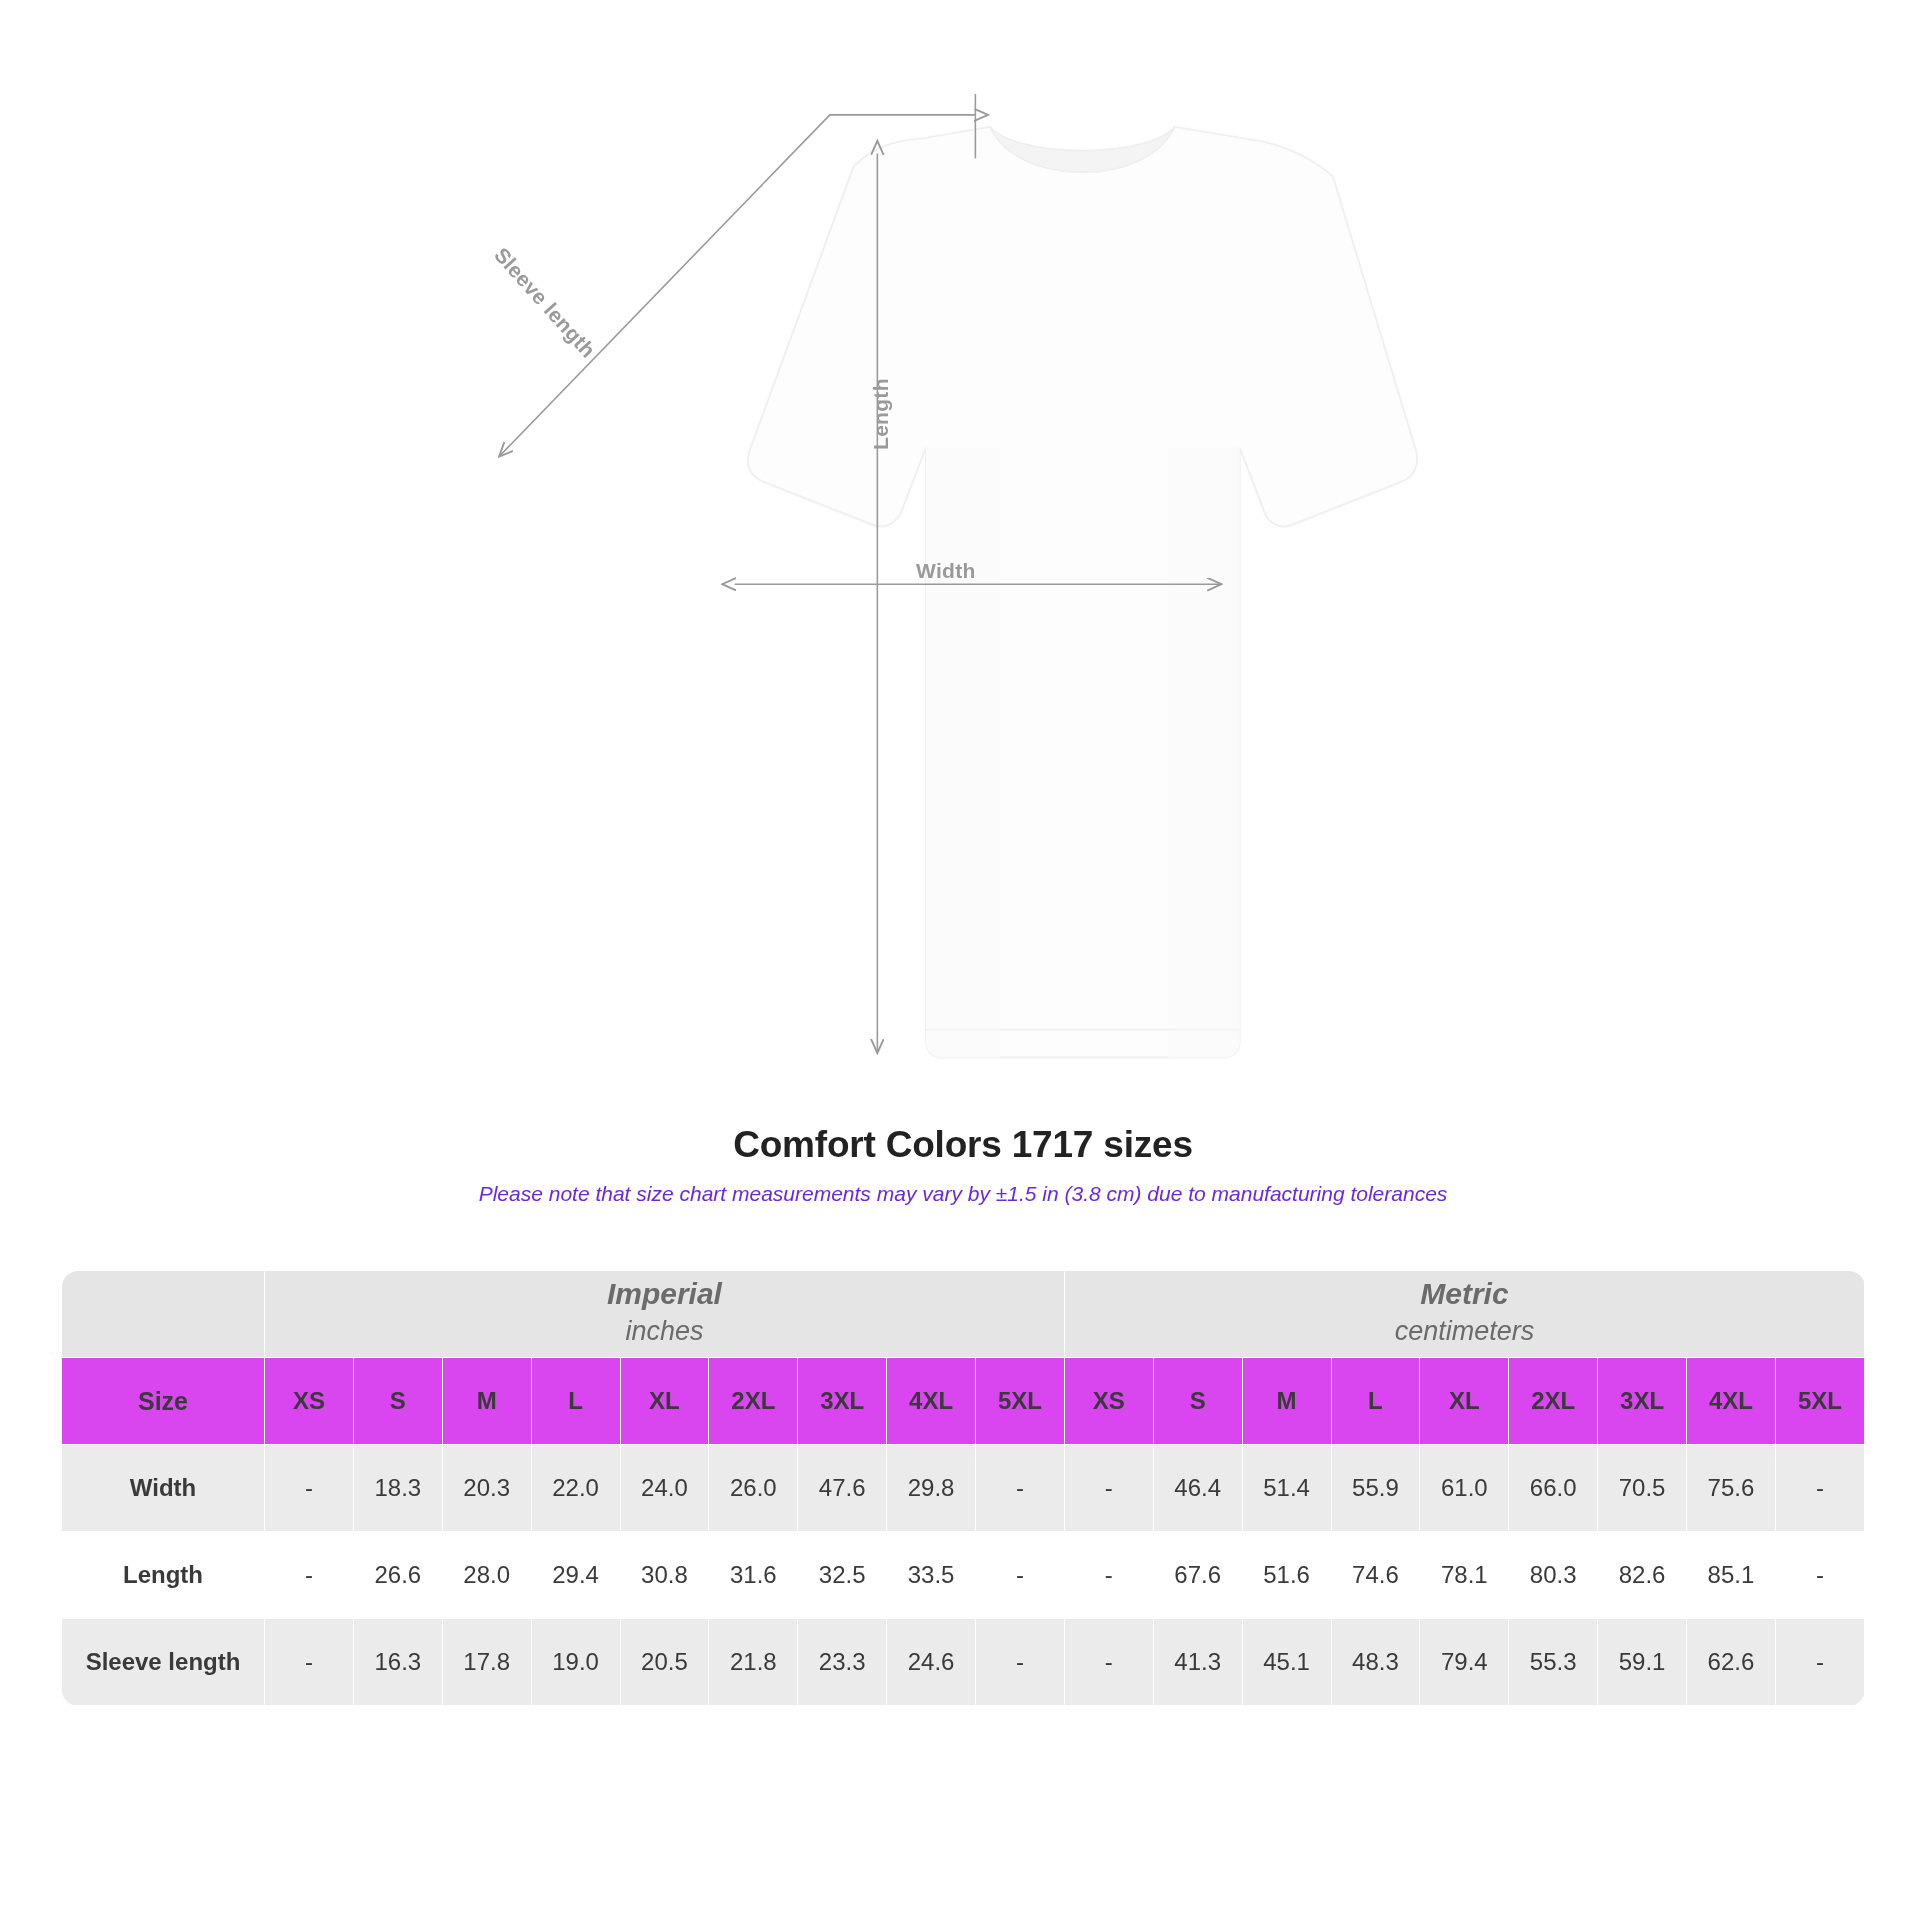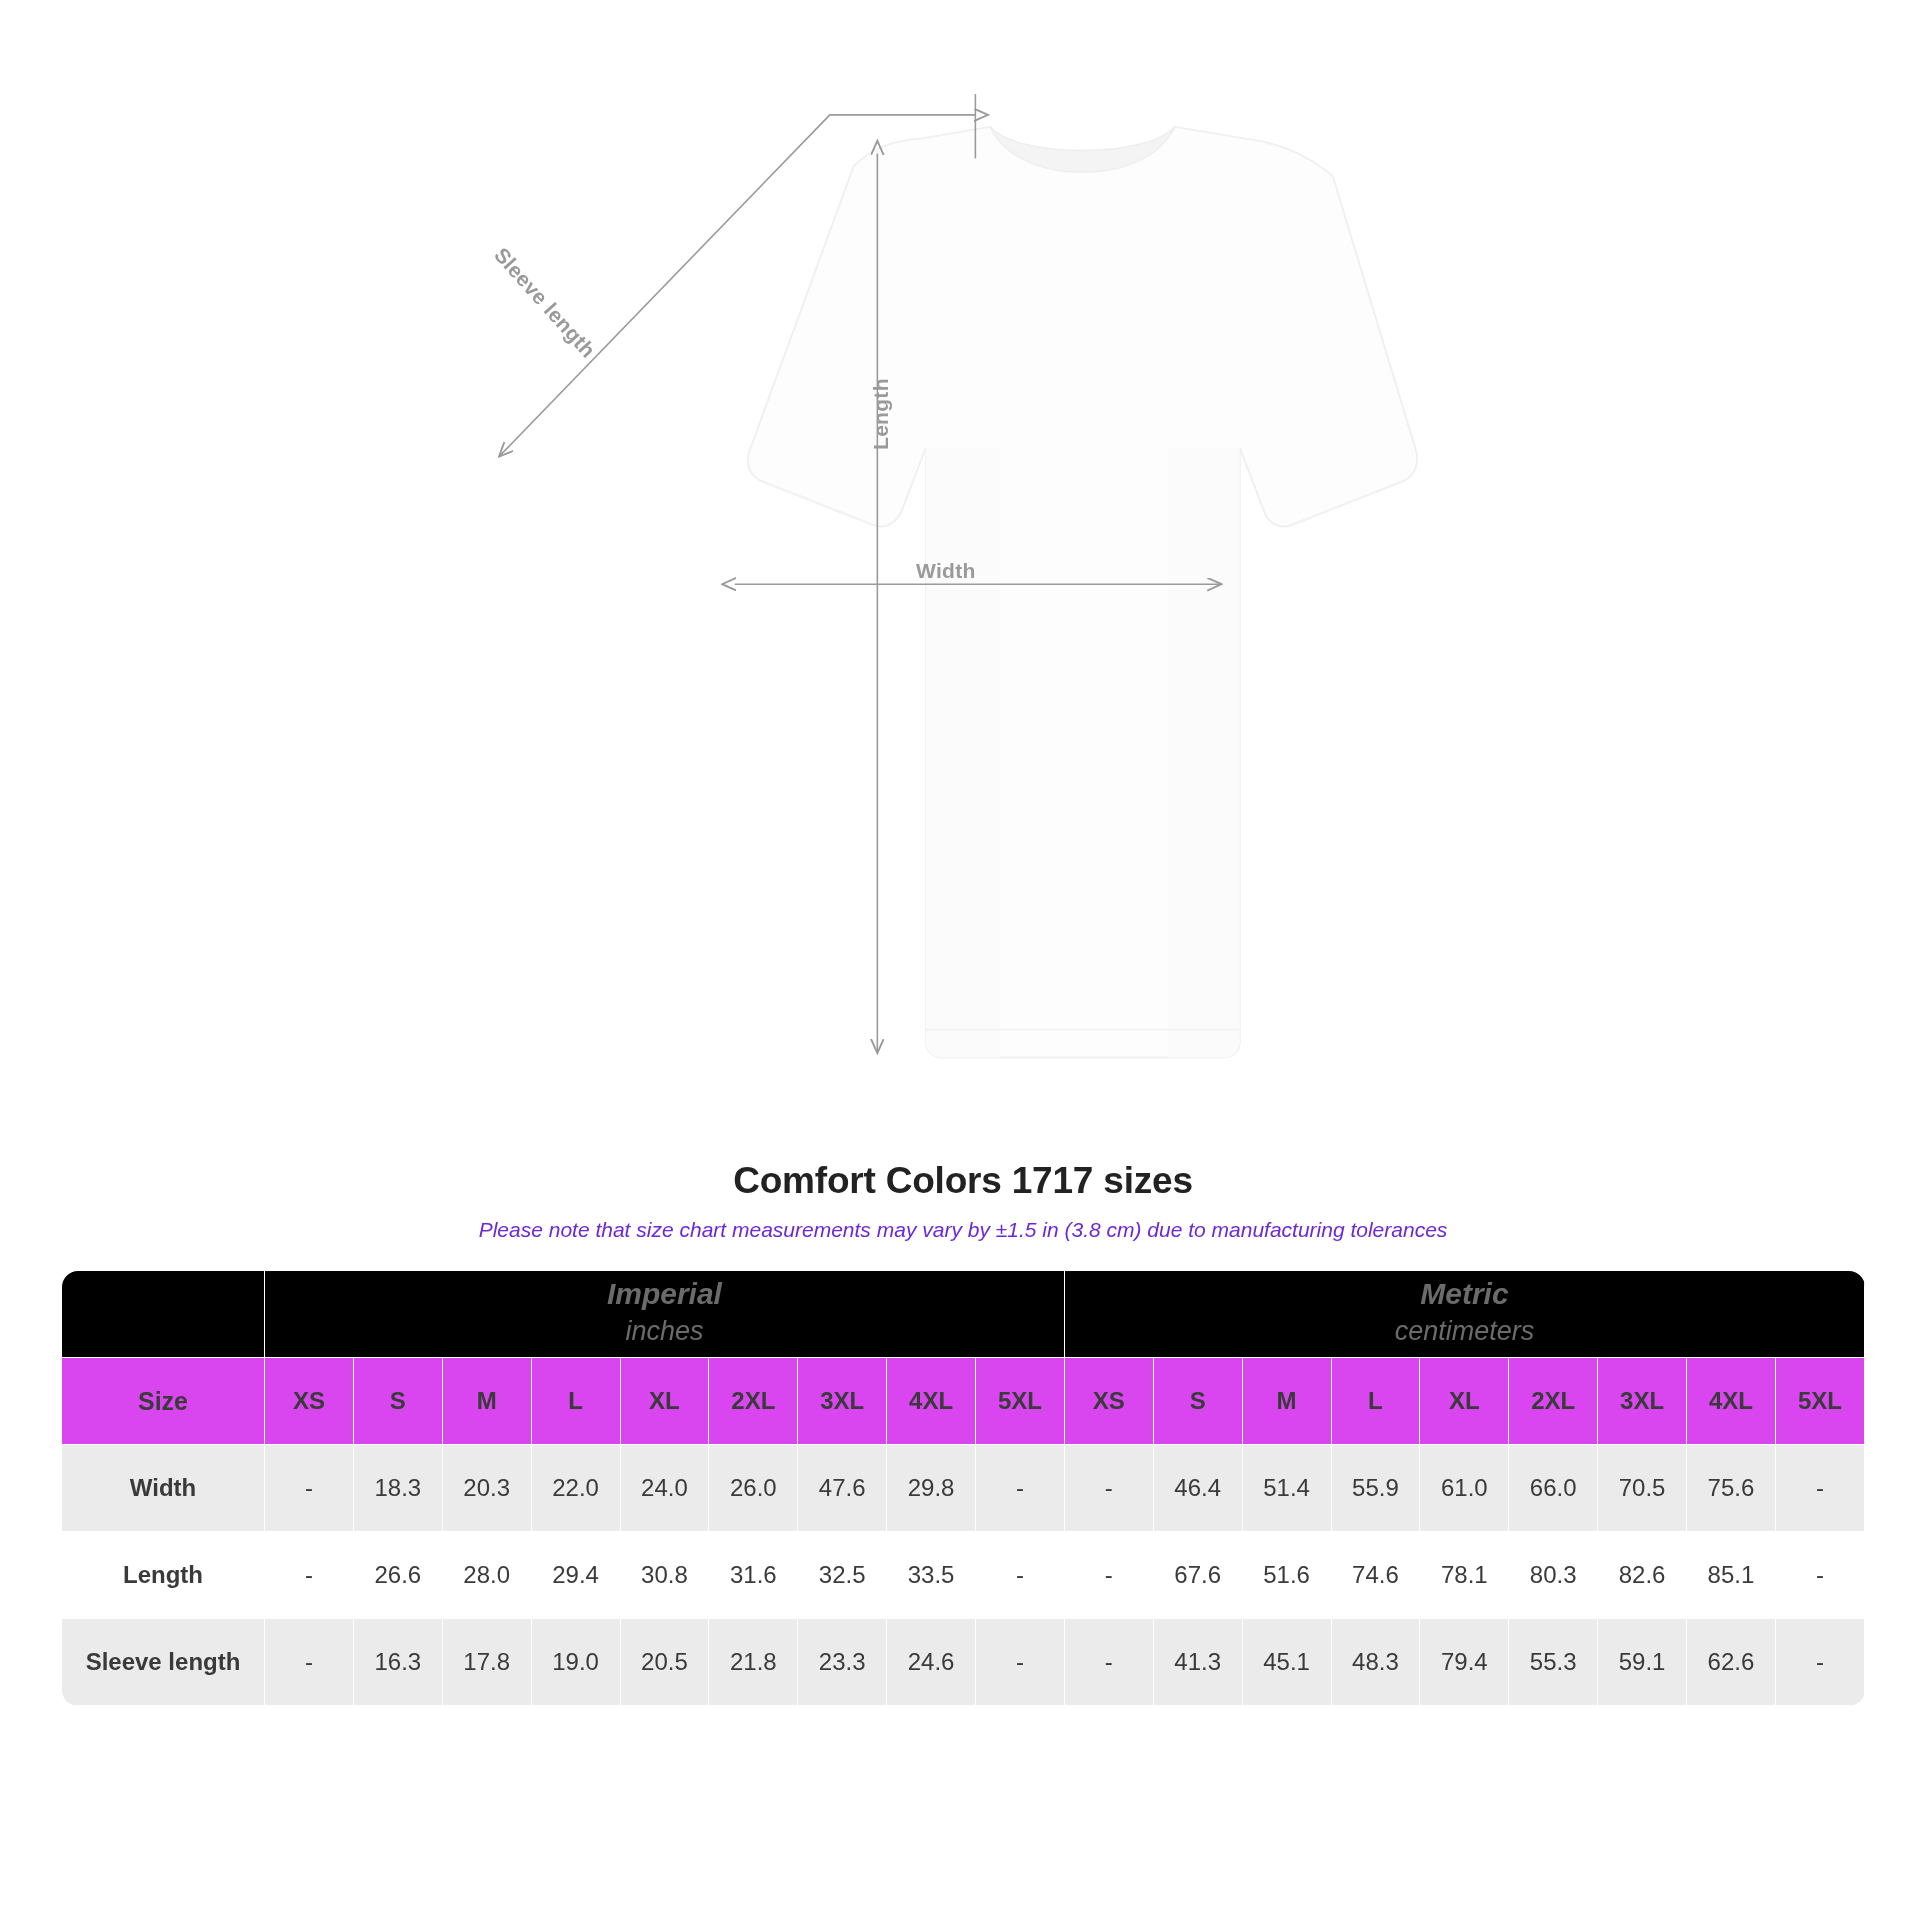--- a/index.html
+++ b/index.html
@@ -43,21 +43,20 @@
     transform: rotate(48deg);
     transform-origin: left top;
   }
 
   
   #title-block {
     position: absolute;
     left: 0; top: 1124px;
     width: 1926px;
     text-align: center;
-    margin-top: 36px;
   }
   #chart-title {
     font-size: 37px;
     font-weight: bold;
     color: #222222;
     margin: 0 0 16px 0;
     letter-spacing: -0.2px;
   }
   #chart-note {
     font-size: 21px;
@@ -83,21 +82,21 @@
   table.size-table td, table.size-table th {
     border: 1px solid #ffffff;
     text-align: center;
     vertical-align: middle;
     font-size: 24px;
     color: #3a3a3a;
     padding: 0;
     height: 87px;
   }
   .unitrow td {
-    background: #000000;
+    background: #e5e5e5;
     height: 150px;
     padding: 14px 0 10px 0;
   }
   .unit-name {
     font-size: 30px;
     font-style: italic;
     font-weight: bold;
     color: #6b6b6b;
     line-height: 1.15;
   }

